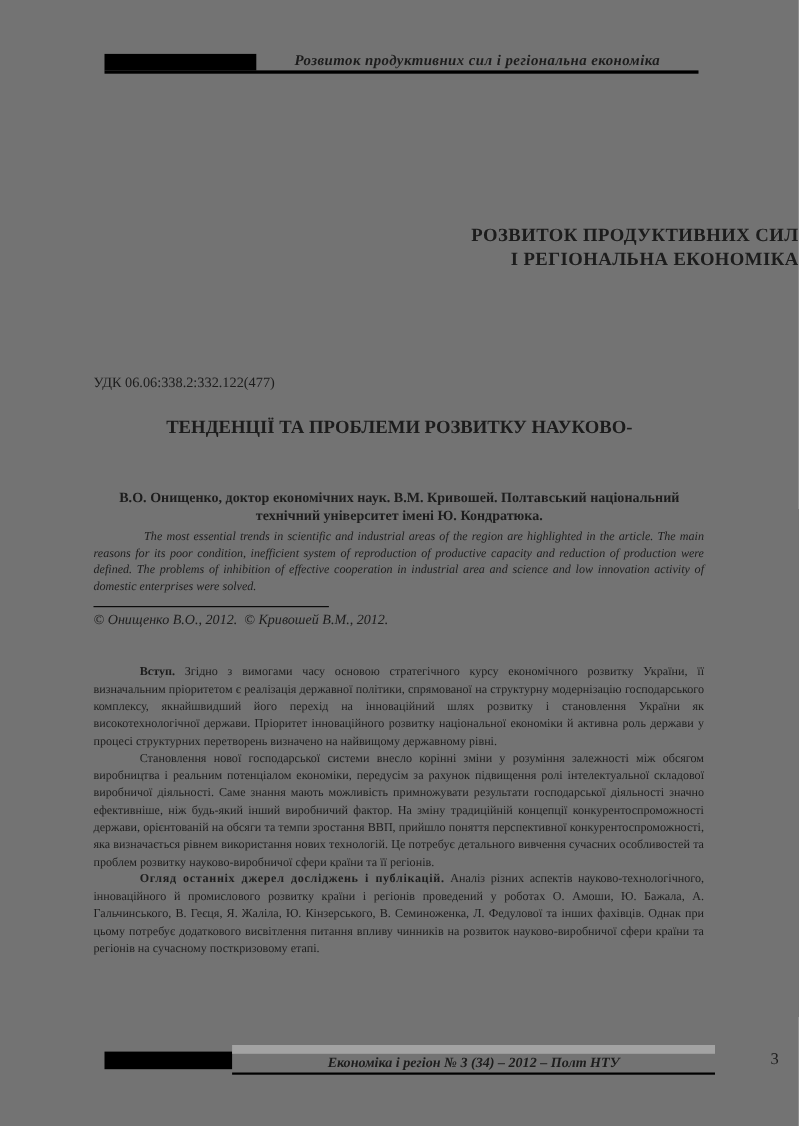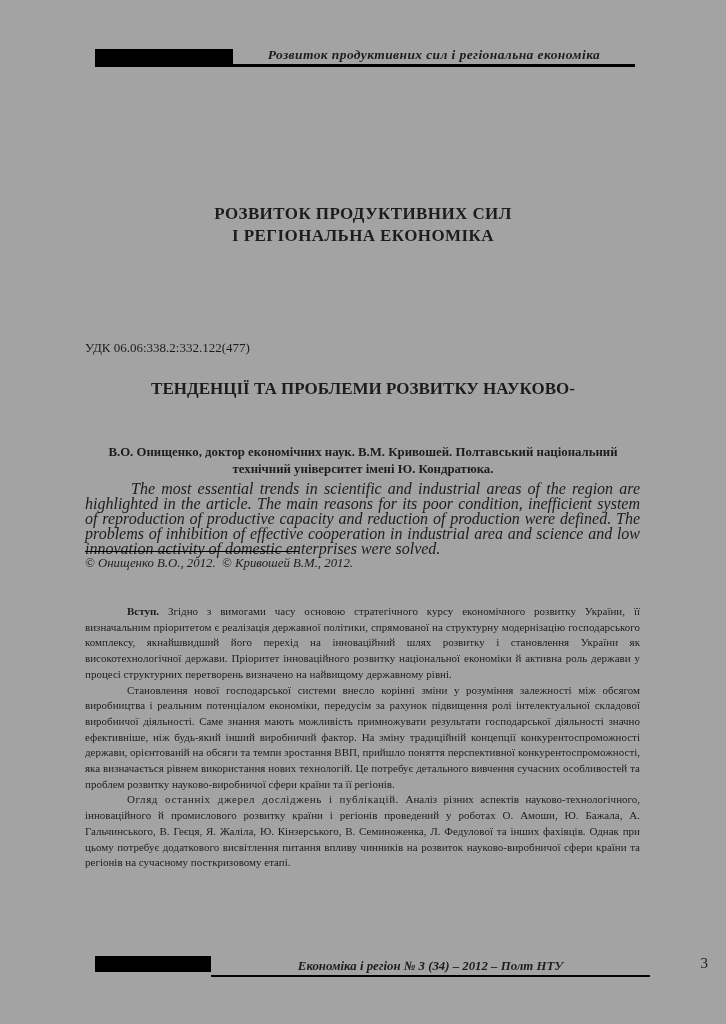--- a/index.html
+++ b/index.html
@@ -4,21 +4,21 @@
 <style>
   html, body { margin: 0; padding: 0; }
   body {
     width: 726px; height: 1024px;
     background: #e9e9e9;
     font-family: "Liberation Serif", serif;
   }
   .page {
     position: relative;
     width: 726px; height: 1024px;
-    background: #a3a3a3;
+    background: #737373;
     color: #1c1c1c;
     overflow: hidden;
     box-sizing: border-box;
   }
 
   
   .running-header {
     position: absolute; top: 46px; left: 95px; width: 540px;
     display: flex; align-items: flex-end;
     border-bottom: 3px solid #000;
@@ -29,21 +29,21 @@
     font-weight: bold; font-style: italic;
     font-size: 13.5px; line-height: 17px;
     padding-bottom: 1px;
     letter-spacing: 0.4px;
     white-space: nowrap;
   }
 
   
   .main-title {
     position: absolute; top: 203px; left: 0; width: 100%;
-    text-align: center; font-weight: bold;
+    text-align: right; font-weight: bold;
     font-size: 17px; line-height: 22px; letter-spacing: 0.4px;
   }
 
   
   .udc {
     position: absolute; top: 340px; left: 85px;
     font-size: 13px;
   }
 
   
@@ -56,37 +56,37 @@
   
   .authors {
     position: absolute; top: 424px; left: 0; width: 100%;
     text-align: center; font-weight: bold;
     font-size: 12.8px; line-height: 16.5px; margin-top: 20px;
   }
 
   
   .abstract {
     position: absolute; top: 481px; left: 85px; right: 86px;
-    font-style: italic; font-size: 16px; line-height: 15px;
+    font-style: italic; font-size: 11px; line-height: 15px;
     text-align: justify; text-indent: 46px;
   }
 
   
   .copyright { position: absolute; top: 551px; left: 85px; }
   .copyright-rule { width: 214px; border-top: 1.5px solid #000; margin-bottom: 4px; }
   .copyright-text { font-style: italic; font-size: 12.8px; }
 
   
   .body-text {
     position: absolute; top: 604px; left: 85px; right: 86px;
     font-size: 11px; line-height: 15.7px; text-align: justify;
   }
   .body-text p { margin: 0; text-indent: 42px; }
   .lead { font-weight: bold; }
-  .lead-spaced { font-weight: normal; letter-spacing: 0.6px; }
+  .lead-spaced { font-weight: bold; letter-spacing: 0.6px; }
 
   
   .page-footer {
     position: absolute; left: 95px; right: 18px; bottom: 47px;
     display: flex; align-items: center;
   }
   .footer-bar { width: 116px; height: 16px; background: #000; }
   .footer-center {
     flex: 1;
     border-top: 8px solid #a3a3a3; border-bottom: 2px solid #000;

